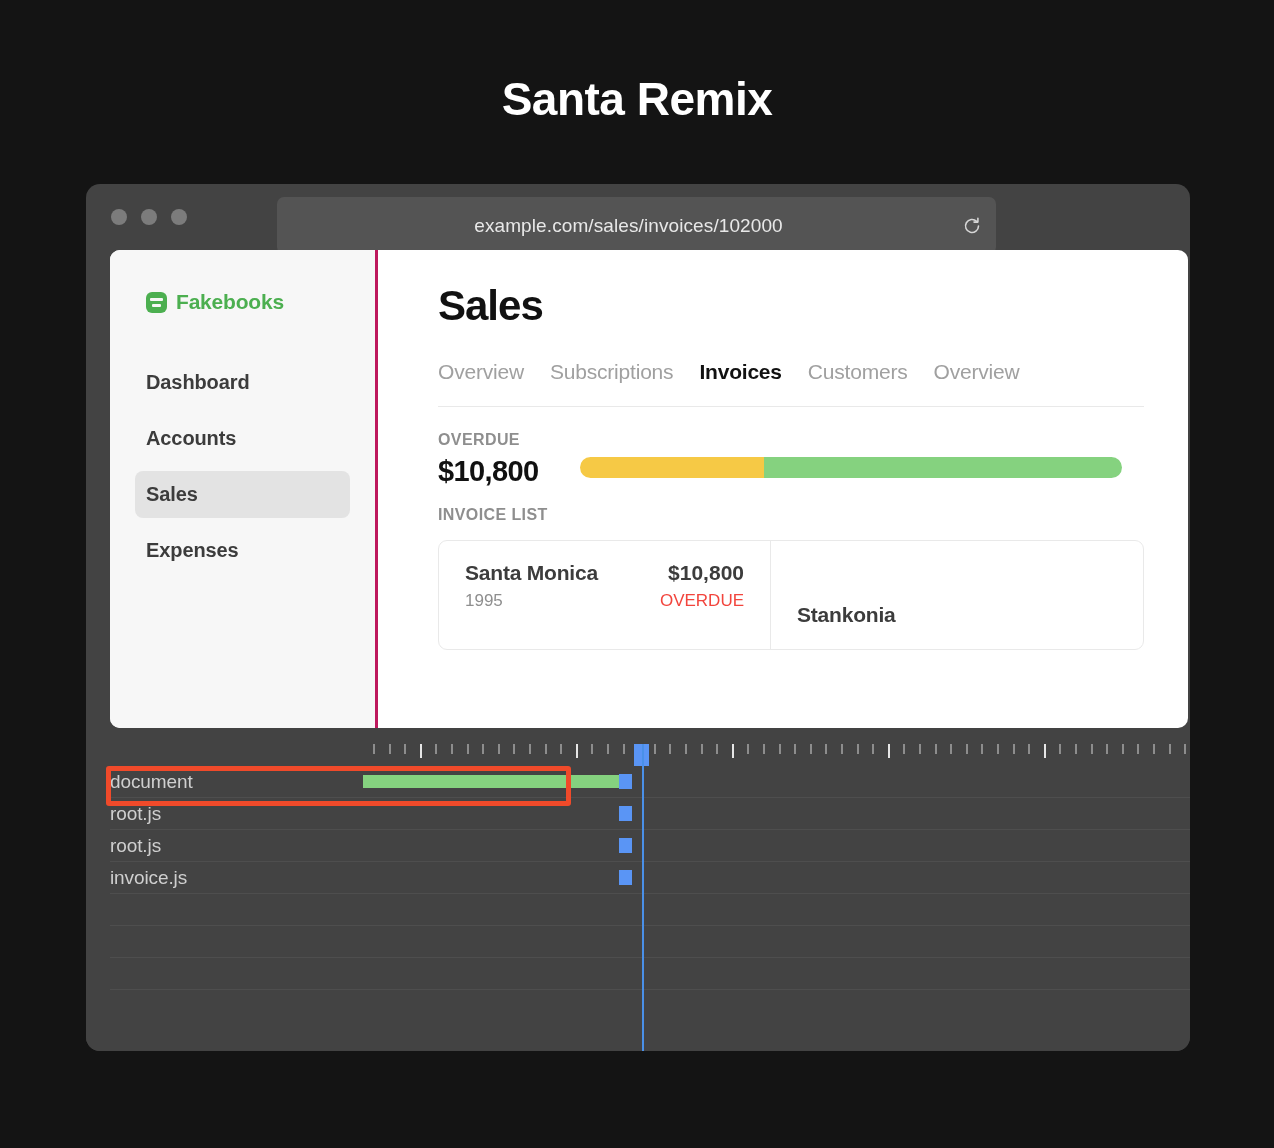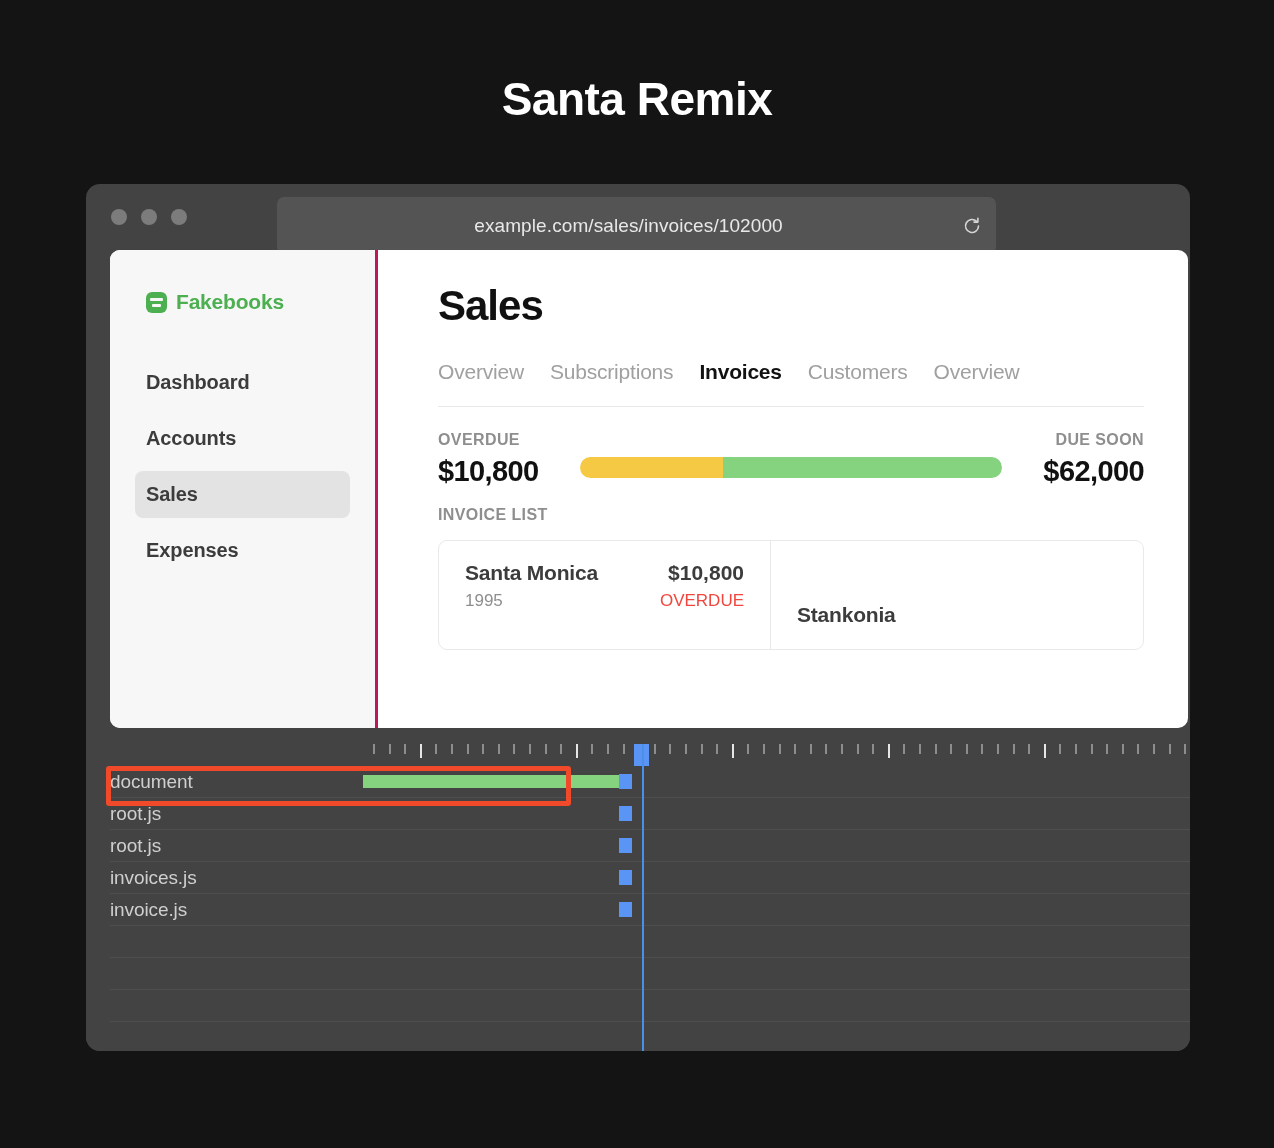--- a/index.html
+++ b/index.html
@@ -393,24 +393,20 @@
       </div>
 
       <div class="totals">
         <div class="total-col">
           <div class="total-label">OVERDUE</div>
           <div class="total-value">$10,800</div>
         </div>
         <div class="bar-wrap">
           <div class="bar-overdue" id="bar-overdue" style="flex: 0 0 34%; background: rgb(246, 201, 69);"></div>
           <div class="bar-duesoon" id="bar-duesoon" style="flex: 1 1 auto; background: rgb(133, 210, 127);"></div>
-        </div>
-        <div class="total-col right">
-          <div class="total-label">DUE SOON</div>
-          <div class="total-value">$62,000</div>
         </div>
       </div>
 
       <div class="list-label">INVOICE LIST</div>
 
       <div class="invoice-list">
         <div class="invoice-cell">
           <div class="inv-row">
             <span class="inv-name">Santa Monica</span>
             <span class="inv-amount">$10,800</span>
@@ -491,24 +487,20 @@
         </div>
         <div class="wf-row">
           <div class="wf-name">root.js</div>
           <div class="wf-marker" style="left: 509px; background: rgb(90, 149, 245);"></div>
         </div>
         <div class="wf-row">
           <div class="wf-name">root.js</div>
           <div class="wf-marker" style="left: 509px; background: rgb(90, 149, 245);"></div>
         </div>
         <div class="wf-row">
-          <div class="wf-name">invoices.js</div>
-          <div class="wf-marker" style="left: 509px; background: rgb(90, 149, 245);"></div>
-        </div>
-        <div class="wf-row">
           <div class="wf-name">invoice.js</div>
           <div class="wf-marker" style="left: 509px; background: rgb(90, 149, 245);"></div>
         </div>
         <div class="wf-row"></div>
         <div class="wf-row"></div>
         <div class="wf-row"></div>
       </div>
     <div class="playhead" id="playhead" style="left: 556px; background: rgb(74, 144, 232);"></div>
     <div class="highlight-box" id="highlight" style="left: 20px; top: 22px; width: 455px; height: 30px; border-color: rgb(240, 74, 42);"></div>
   </div>

